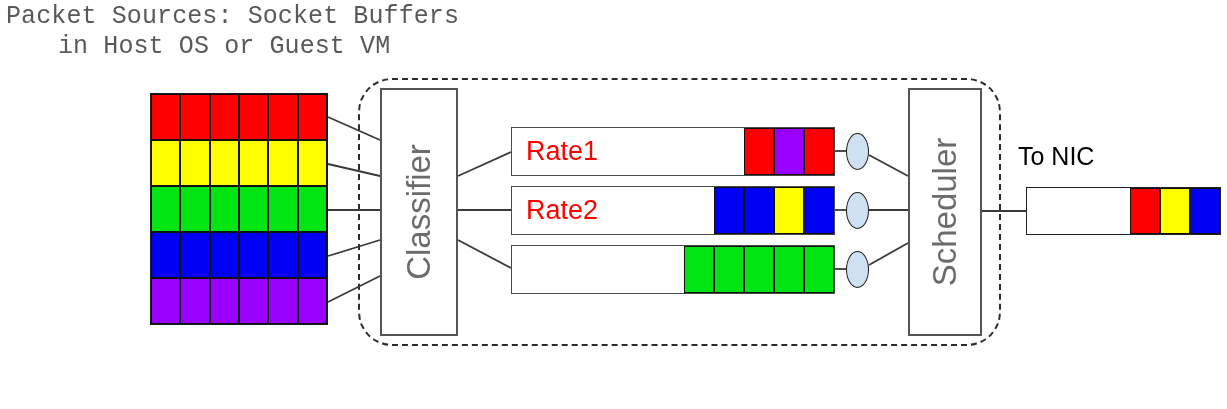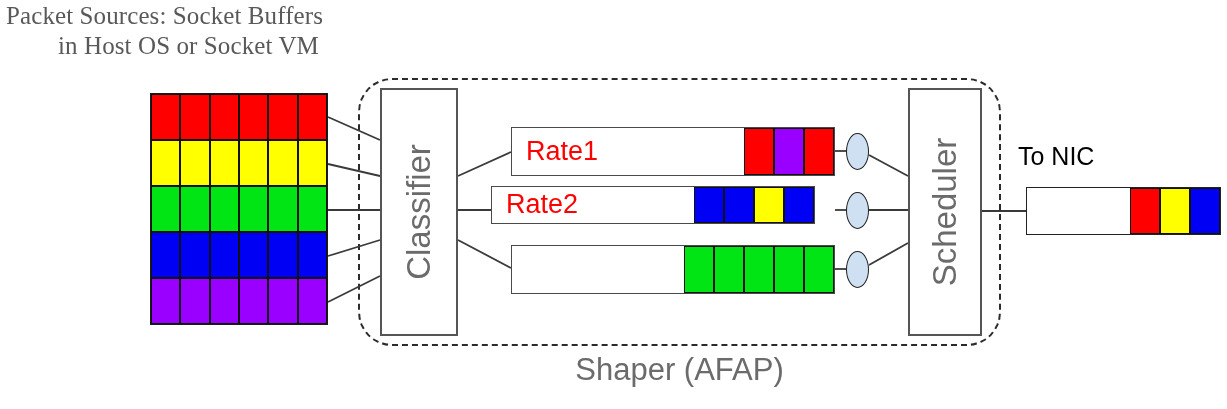--- a/index.html
+++ b/index.html
@@ -3,21 +3,21 @@
 <meta charset="utf-8">
 <style>
   html,body{margin:0;padding:0;background:#ffffff;}
   body{width:1227px;height:409px;font-family:"Liberation Sans",sans-serif;}
   #stage{position:relative;width:1227px;height:409px;overflow:hidden;background:#fff;}
 
   .title-line{
     position:absolute;
     color:#595959;
     font-size:25px;
-    font-family:Liberation Serif, serif;
+    font-family:Liberation Mono, monospace;
     white-space:nowrap;
     letter-spacing:.1px;
   }
   #title-1{left:6px;top:2px;}
   #title-2{left:58px;top:32px;}
 
   
   #shaper-boundary{
     position:absolute;
     left:358px;top:78px;
@@ -76,21 +76,21 @@
 
   
   .queue{
     position:absolute;
     box-sizing:border-box;
     border:1.8px solid #4a4a4a;
     background:#fff;
     padding-left:41px;
   }
   #queue-1{left:511px;top:127px;width:324px;height:49px;}
-  #queue-2{left:491px;top:186px;width:324px;height:38px;}
+  #queue-2{left:511px;top:186px;width:324px;height:49px;}
   #queue-3{left:511px;top:245px;width:324px;height:49px;}
   .queue-label{
     position:absolute;
     left:14px;top:50%;
     transform:translateY(-52%);
     color:#ff0000;
     font-size:27px;
     font-family:"Liberation Sans",sans-serif;
     white-space:nowrap;
   }
@@ -136,24 +136,23 @@
     border:1.8px solid #222;
     background:#fff;
   }
 </style>
 </head>
 <body>
 
 <div id="stage">
 
   <div class="title-line" id="title-1">Packet Sources: Socket Buffers</div>
-  <div class="title-line" id="title-2">in Host OS or Socket VM</div>
+  <div class="title-line" id="title-2">in Host OS or Guest VM</div>
 
   <div id="shaper-boundary"></div>
-  <div id="shaper-label">Shaper (AFAP)</div>
 
   <div id="packet-grid">
       <div class="grid-row">
         <div class="grid-cell" style="background: rgb(254, 0, 0);"></div>
         <div class="grid-cell" style="background: rgb(254, 0, 0);"></div>
         <div class="grid-cell" style="background: rgb(254, 0, 0);"></div>
         <div class="grid-cell" style="background: rgb(254, 0, 0);"></div>
         <div class="grid-cell" style="background: rgb(254, 0, 0);"></div>
         <div class="grid-cell" style="background: rgb(254, 0, 0);"></div>
       </div>

